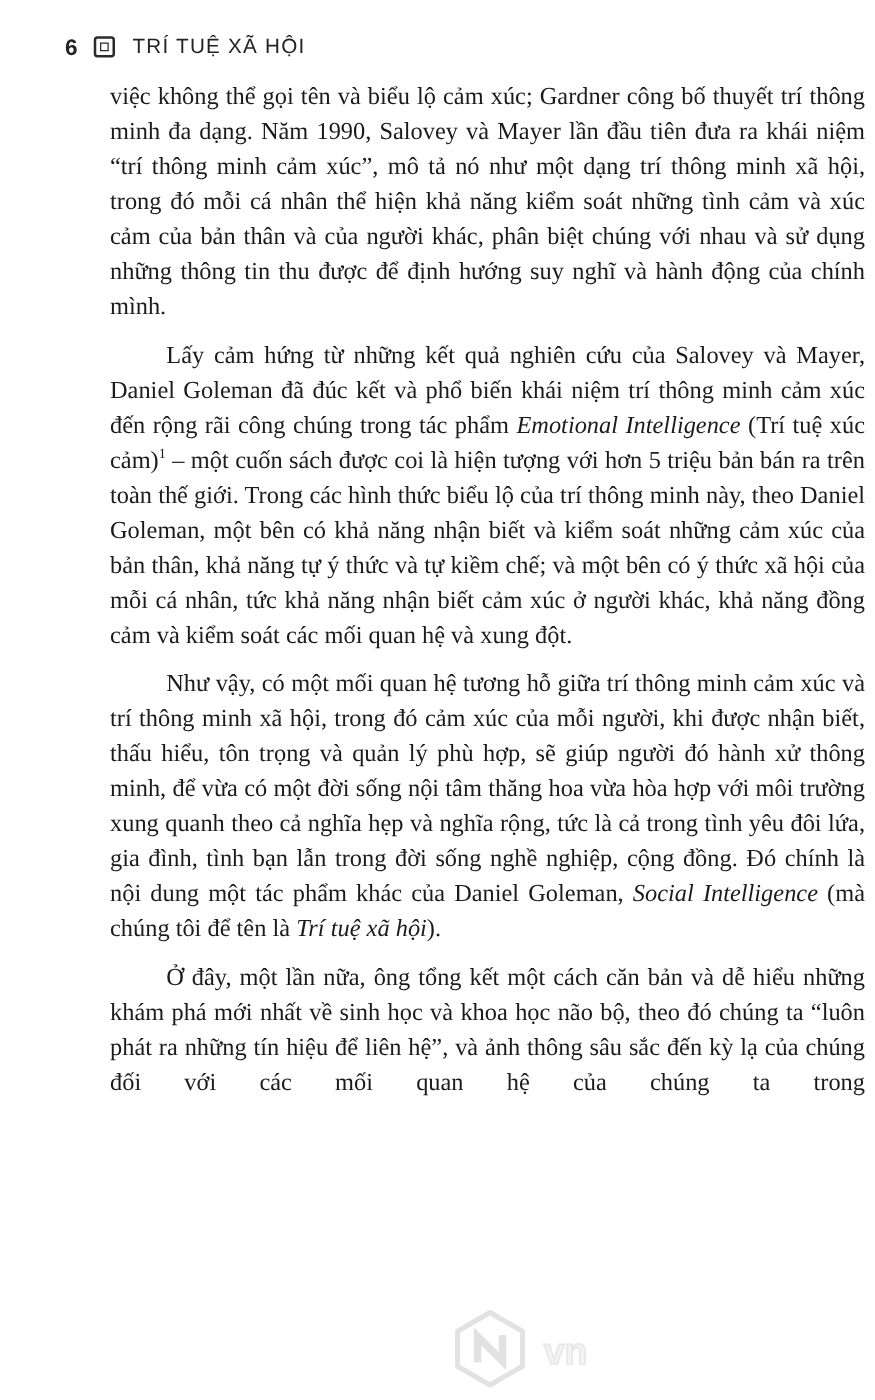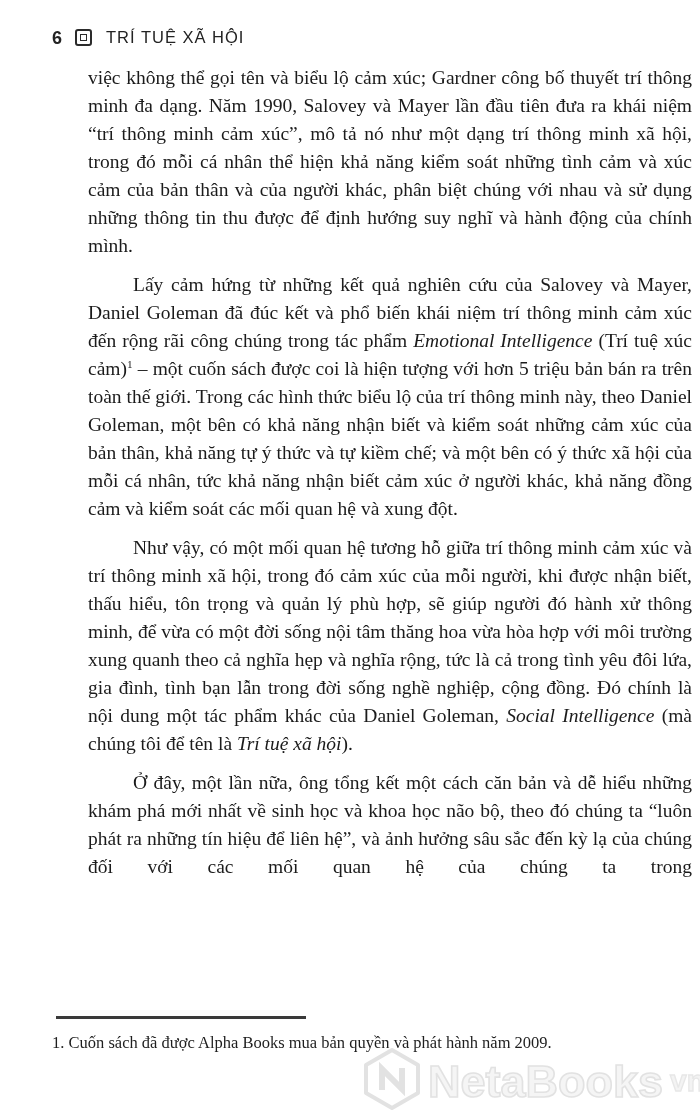--- a/index.html
+++ b/index.html
@@ -82,32 +82,27 @@
     <span class="head-icon">
       <span class="head-icon-inner"></span>
     </span>
     <span class="head-title">TRÍ TUỆ XÃ HỘI</span>
   </div>
 
   <div class="text-block">
     <p class="para"><span>việc không thể gọi tên và biểu lộ cảm xúc; Gardner công bố thuyết trí thông minh đa dạng. Năm 1990, Salovey và Mayer lần đầu tiên đưa ra khái niệm “trí thông minh cảm xúc”, mô tả nó như một dạng trí thông minh xã hội, trong đó mỗi cá nhân thể hiện khả năng kiểm soát những tình cảm và xúc cảm của bản thân và của người khác, phân biệt chúng với nhau và sử dụng những thông tin thu được để định hướng suy nghĩ và hành động của chính mình.</span></p>
     <p class="para indent"><span>Lấy cảm hứng từ những kết quả nghiên cứu của Salovey và Mayer, Daniel Goleman đã đúc kết và phổ biến khái niệm trí thông minh cảm xúc đến rộng rãi công chúng trong tác phẩm </span><i>Emotional Intelligence</i><span> (Trí tuệ xúc cảm)</span><sup>1</sup><span> – một cuốn sách được coi là hiện tượng với hơn 5 triệu bản bán ra trên toàn thế giới. Trong các hình thức biểu lộ của trí thông minh này, theo Daniel Goleman, một bên có khả năng nhận biết và kiểm soát những cảm xúc của bản thân, khả năng tự ý thức và tự kiềm chế; và một bên có ý thức xã hội của mỗi cá nhân, tức khả năng nhận biết cảm xúc ở người khác, khả năng đồng cảm và kiểm soát các mối quan hệ và xung đột.</span></p>
     <p class="para indent"><span>Như vậy, có một mối quan hệ tương hỗ giữa trí thông minh cảm xúc và trí thông minh xã hội, trong đó cảm xúc của mỗi người, khi được nhận biết, thấu hiểu, tôn trọng và quản lý phù hợp, sẽ giúp người đó hành xử thông minh, để vừa có một đời sống nội tâm thăng hoa vừa hòa hợp với môi trường xung quanh theo cả nghĩa hẹp và nghĩa rộng, tức là cả trong tình yêu đôi lứa, gia đình, tình bạn lẫn trong đời sống nghề nghiệp, cộng đồng. Đó chính là nội dung một tác phẩm khác của Daniel Goleman, </span><i>Social Intelligence</i><span> (mà chúng tôi để tên là </span><i>Trí tuệ xã hội</i><span>).</span></p>
-    <p class="para indent cont"><span>Ở đây, một lần nữa, ông tổng kết một cách căn bản và dễ hiểu những khám phá mới nhất về sinh học và khoa học não bộ, theo đó chúng ta “luôn phát ra những tín hiệu để liên hệ”, và ảnh hưởng sâu sắc đến kỳ lạ của chúng đối với các mối quan hệ của chúng ta trong</span></p>
+    <p class="para indent cont"><span>Ở đây, một lần nữa, ông tổng kết một cách căn bản và dễ hiểu những khám phá mới nhất về sinh học và khoa học não bộ, theo đó chúng ta “luôn phát ra những tín hiệu để liên hệ”, và ảnh thông sâu sắc đến kỳ lạ của chúng đối với các mối quan hệ của chúng ta trong</span></p>
   </div>
 
   <div class="watermark">
     <span class="wm-logo">
       <svg width="56" height="62" viewBox="0 0 56 62">
         <polygon points="28,2 54,17 54,45 28,60 2,45 2,17" fill="none" stroke="#e2e2e2" stroke-width="4" stroke-linejoin="round"></polygon>
         <path d="M18,42 L18,21 L38,41 L38,20" fill="none" stroke="#e2e2e2" stroke-width="6" stroke-linejoin="miter"></path>
       </svg>
     </span>
-    <span class="wm-text">NetaBooks</span>
     <span class="wm-suffix">vn</span>
   </div>
 
-  <div class="footnote">
-    <div class="fn-rule"></div>
-    <p class="fn-text">1. Cuốn sách đã được Alpha Books mua bản quyền và phát hành năm 2009.</p>
-  </div>
 
 </div>
 
 </body></html>

